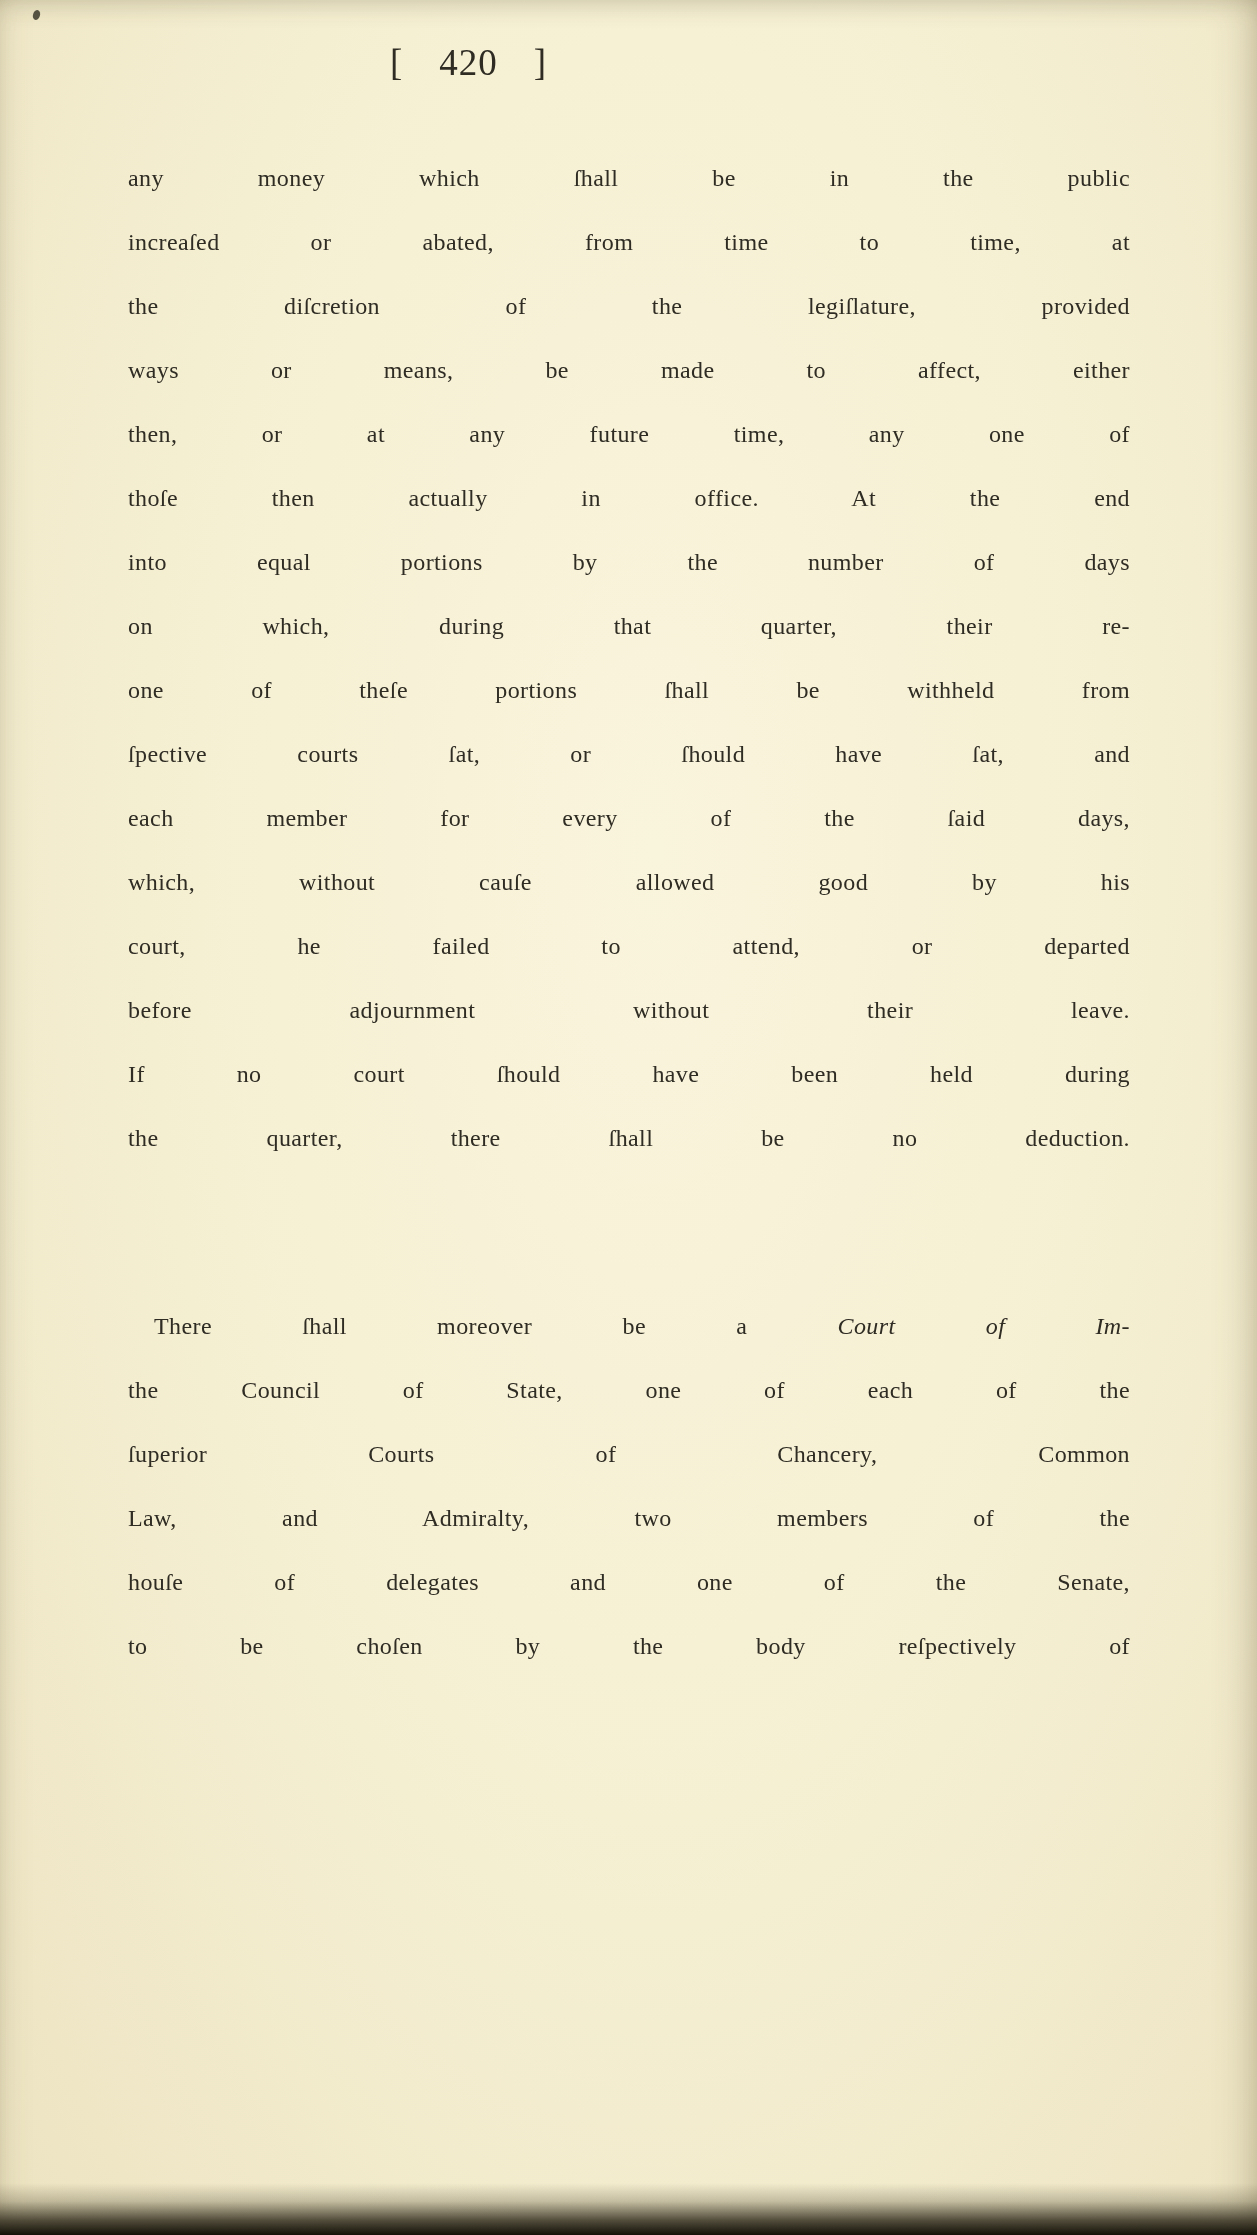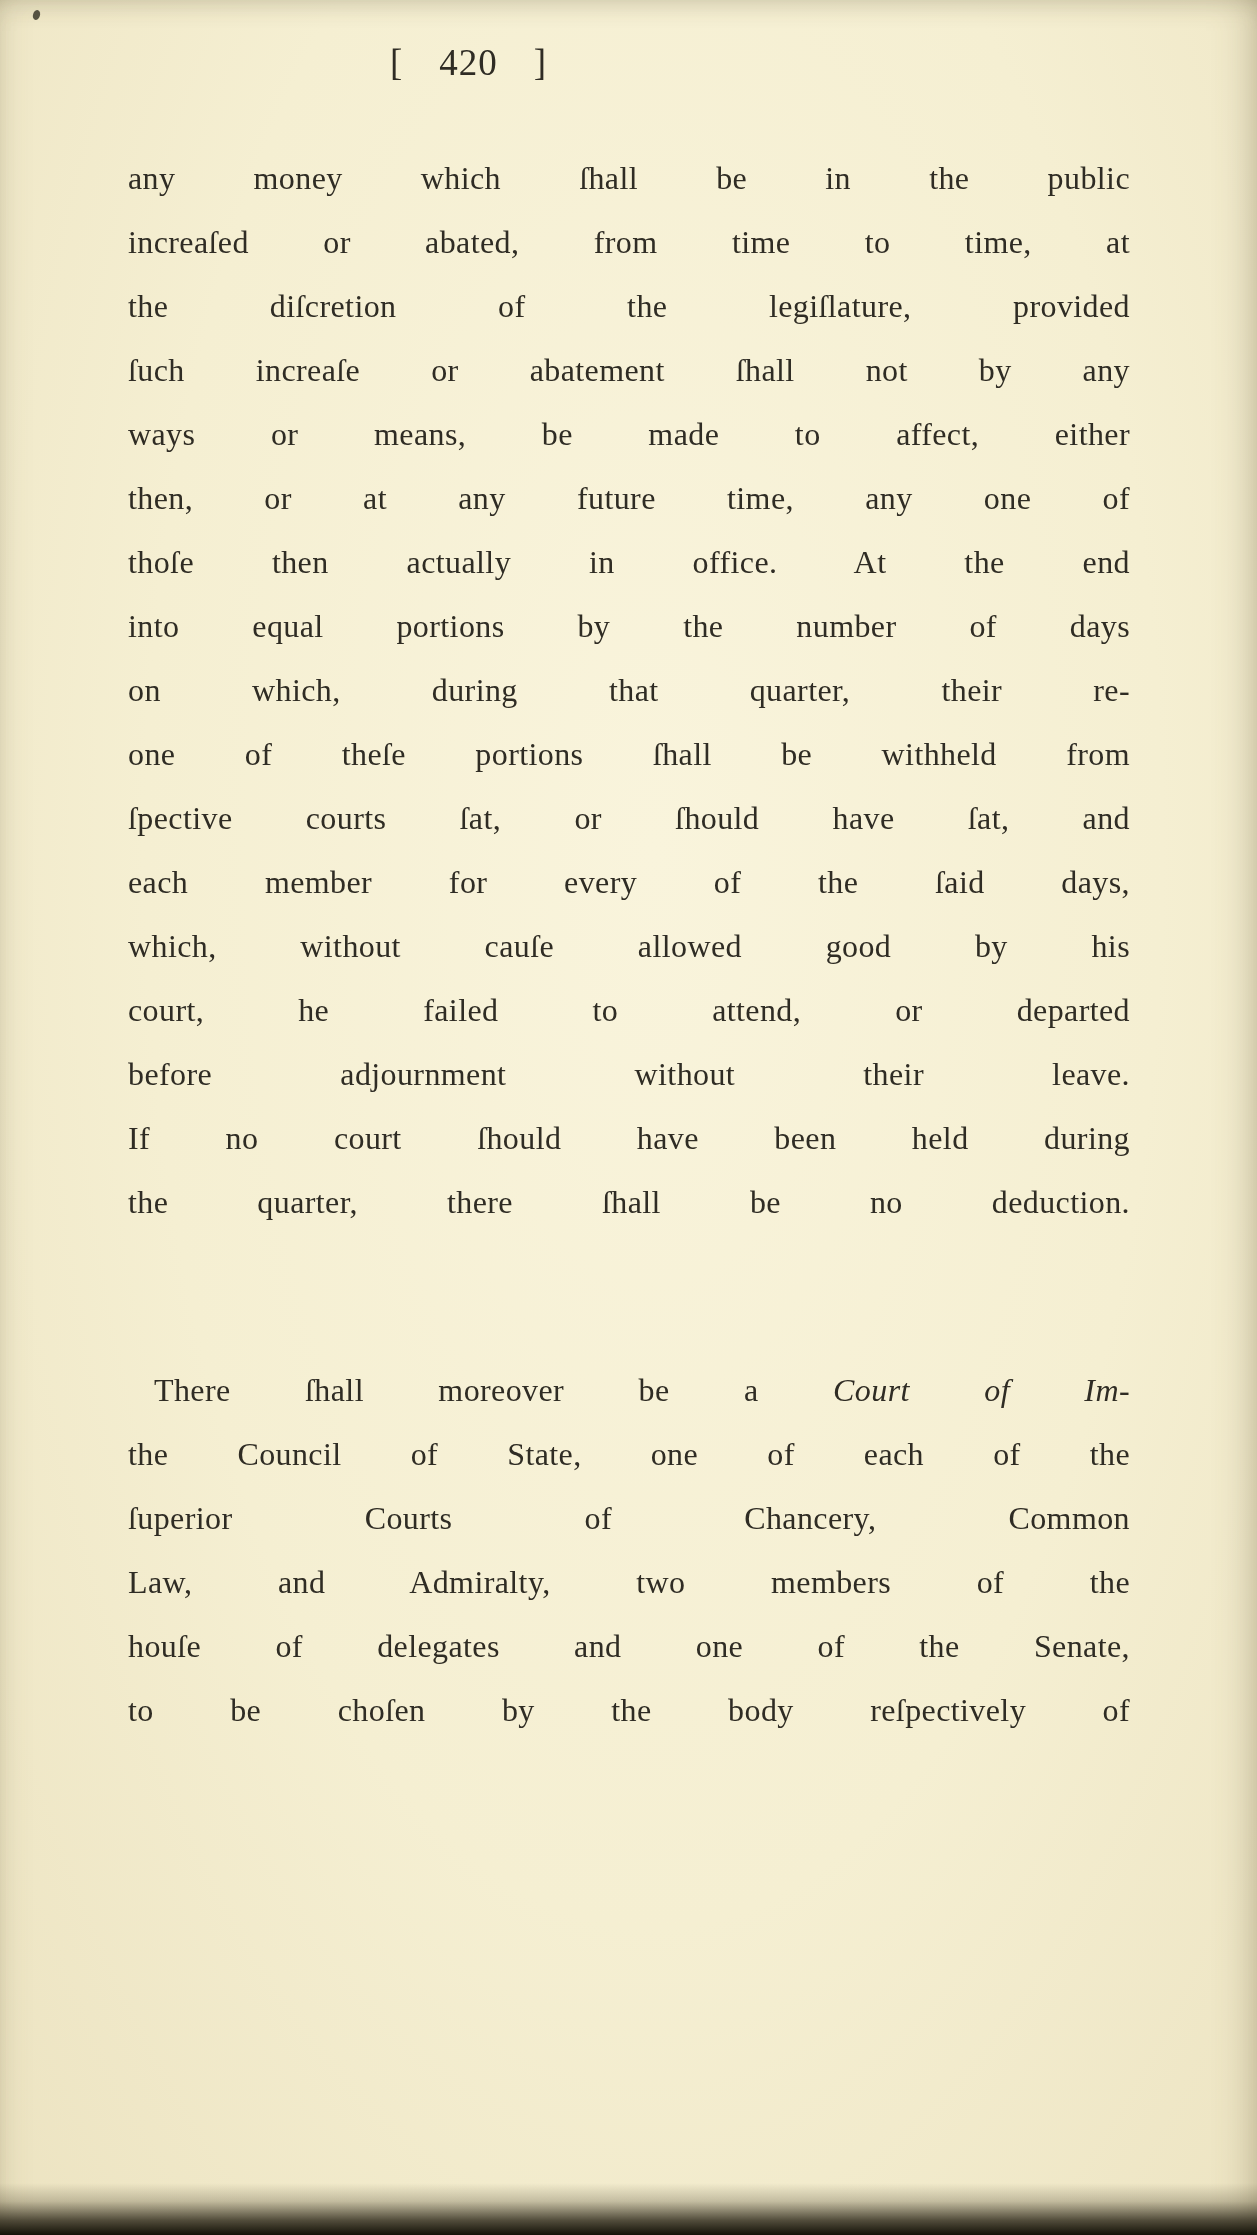--- a/index.html
+++ b/index.html
@@ -21,21 +21,21 @@
     background:#3c3a2c;border-radius:50%;transform:rotate(18deg);opacity:.85;
   }
   .folio{
     position:absolute;top:40px;left:390px;
     display:flex;gap:36px;
     font-size:37px;line-height:46px;
     letter-spacing:1px;
   }
   .text-block{
     position:absolute;top:146px;left:128px;width:1002px;
-    font-size:32px;line-height:64px;letter-spacing:0.4px;
+    font-size:24px;line-height:64px;letter-spacing:0.4px;
   }
   .line{
     text-align:justify;
     text-align-last:justify;
     -moz-text-align-last:justify;
   }
   .para-2{margin-top:124px;}
   .indent{text-indent:26px;}
   .italic{font-style:italic;}
   .bottom-edge{
@@ -59,21 +59,20 @@
     <span>420</span>
     <span>]</span>
   </header>
 
   <main class="text-block">
 
     <section class="paragraph">
       <div class="line">any money which ſhall be in the public</div>
       <div class="line">increaſed or abated, from time to time, at</div>
       <div class="line">the diſcretion of the legiſlature, provided</div>
-      <div class="line">ſuch increaſe or abatement ſhall not by any</div>
       <div class="line">ways or means, be made to affect, either</div>
       <div class="line">then, or at any future time, any one of</div>
       <div class="line">thoſe then actually in office. At the end</div>
       <div class="line">into equal portions by the number of days</div>
       <div class="line">on which, during that quarter, their re-</div>
       <div class="line">one of theſe portions ſhall be withheld from</div>
       <div class="line">ſpective courts ſat, or ſhould have ſat, and</div>
       <div class="line">each member for every of the ſaid days,</div>
       <div class="line">which, without cauſe allowed good by his</div>
       <div class="line">court, he failed to attend, or departed</div>

